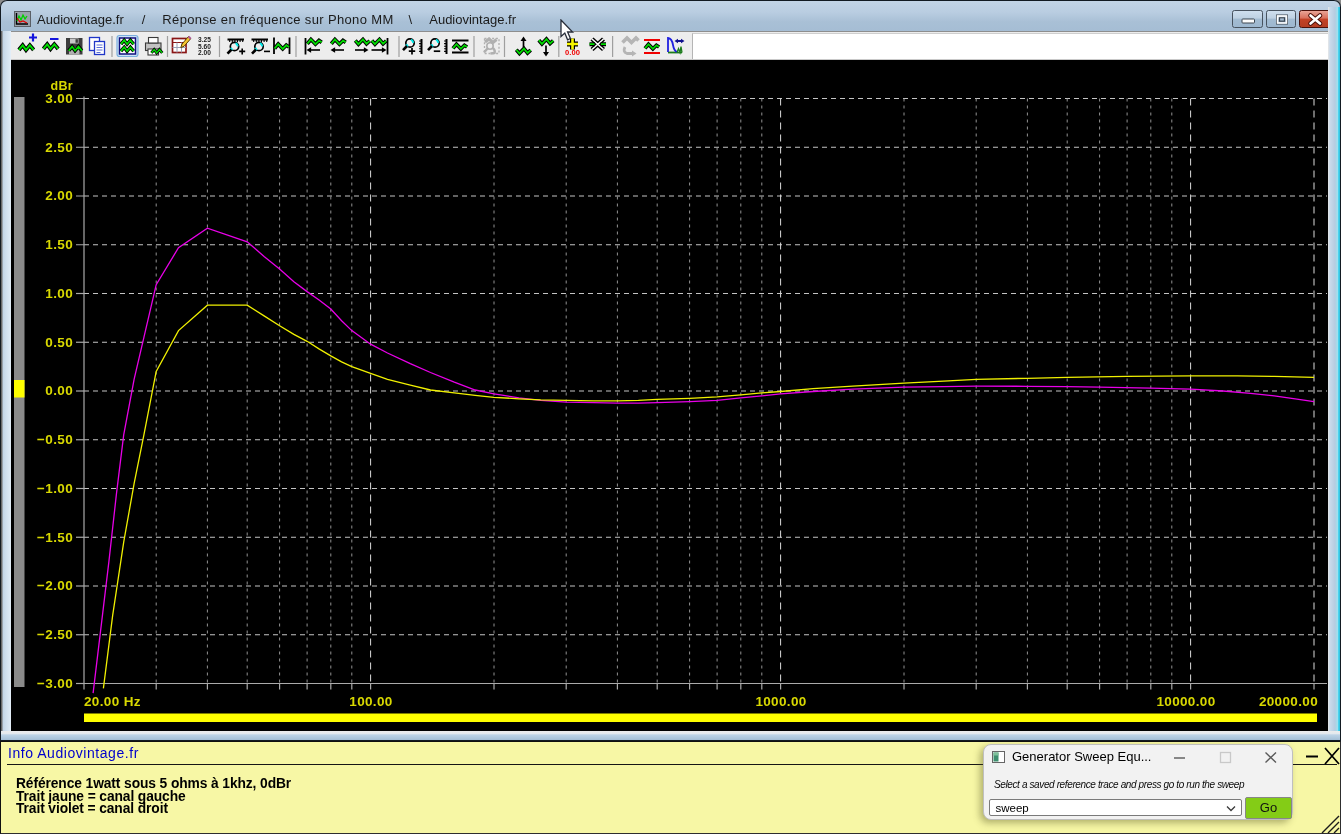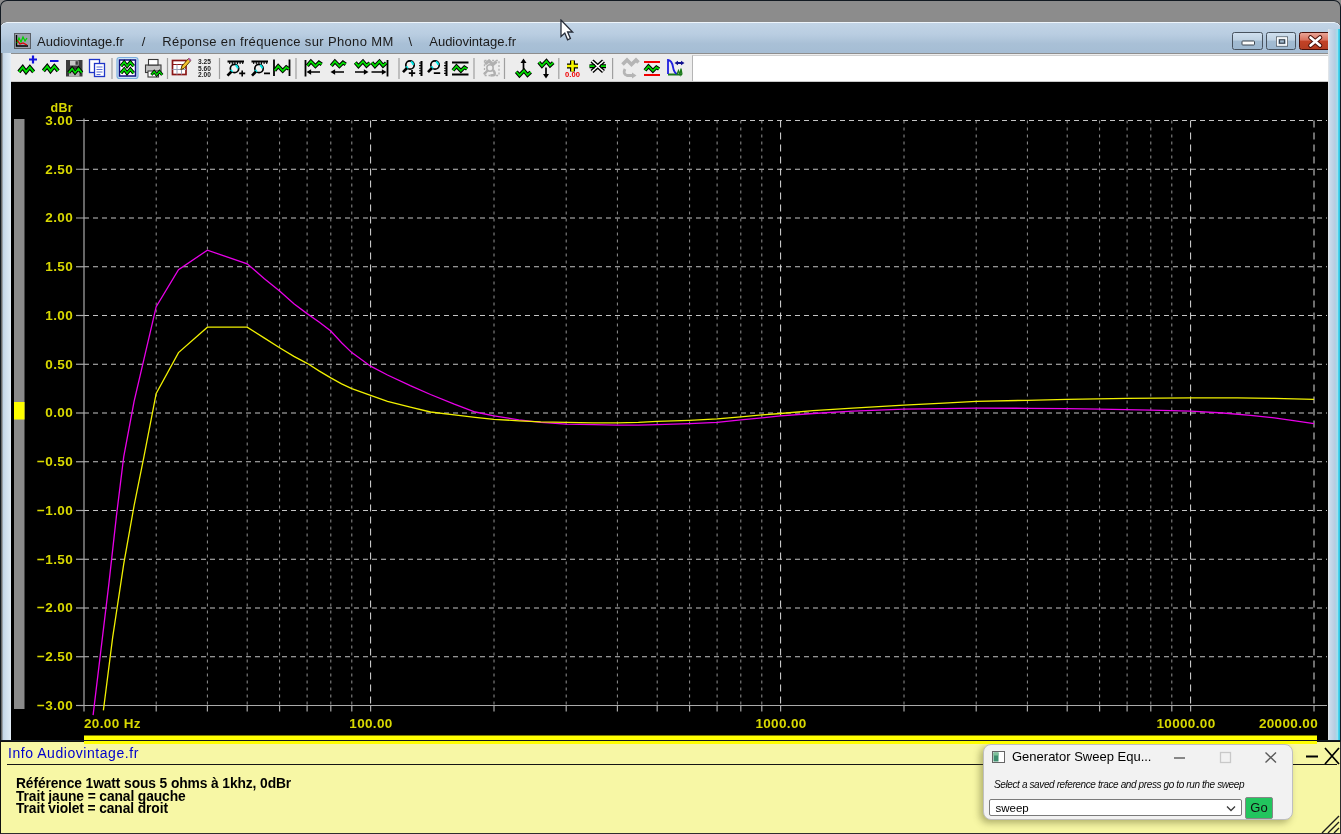--- a/index.html
+++ b/index.html
@@ -1,18 +1,18 @@
 <!DOCTYPE html>
 <html><head><meta charset="utf-8">
 <style>
 * { margin:0; padding:0; box-sizing:border-box; }
 html,body { width:1341px; height:834px; overflow:hidden; background:#8c8c8c;
   font-family:"Liberation Sans",sans-serif; }
 #win { position:absolute; left:0; top:0; width:1341px; height:741px;
-  border-radius:7px 7px 0 0; overflow:hidden; background:#0a0a0a;margin-top:22px; }
+  border-radius:7px 7px 0 0; overflow:hidden; background:#0a0a0a; }
 #winborder { position:absolute; left:0; top:0; width:1341px; height:741px;
   border-radius:7px 7px 0 0; box-shadow:inset 0 0 0 1px #121a22; pointer-events:none; z-index:50; }
 #titlebar { position:absolute; left:0; top:0; width:1341px; height:31px;
   background:linear-gradient(#c3d5e7 0%,#b9cde1 40%,#a9c0d6 70%,#a5bdd4 100%);
   border-radius:7px 7px 0 0; box-shadow:inset 0 1px 0 #eef5fb; }
 #titleicon { position:absolute; left:14px; top:11px; }
 #titletext { position:absolute; left:37px; top:12px; font-size:13px; color:#1b1b1b; white-space:pre; }
 #titletext i { font-style:normal; }
 .wbtn { position:absolute; top:10px; height:17.5px; border-radius:2.5px; }
 #bmin { left:1232px; width:30.5px; border:1px solid #47525e;
@@ -41,21 +41,21 @@
 #infodiv { position:absolute; left:7px; top:764px; width:1330px; height:1.4px; background:#151515; }
 .infoline { position:absolute; left:16px; font-size:13.8px; font-weight:bold; color:#000; letter-spacing:-0.1px; }
 #dlg { position:absolute; left:983px; top:743.5px; width:310px; height:76.5px;
   background:#f2f2f2; border:1px solid #bfbfbf; border-radius:8px;
   box-shadow:-3px 3px 7px rgba(90,90,40,0.45); }
 #dlgtitle { position:absolute; left:28px; top:4px; font-size:13px; color:#000000; }
 #dlgtext { position:absolute; left:10px; top:34px; font-size:10px; color:#0a0a0a; letter-spacing:-0.38px; white-space:nowrap;font-style:italic; }
 #combo { position:absolute; left:4.5px; top:54px; width:253px; height:17.5px; background:#fff;
   border:1px solid #7a7a7a; border-radius:2px; }
 #combo span { position:absolute; left:6px; top:2.5px; font-size:11.5px; color:#000; }
-#gobtn { position:absolute; left:261px; top:52.5px; width:28px; height:22px; background:#22c55e;
+#gobtn { position:absolute; left:261px; top:52.5px; width:47px; height:22px; background:#84cc16;
   border:1.6px solid #878787; border-radius:2px; text-align:center; font-size:13px; color:#111; line-height:19px; }
 </style></head>
 <body>
 <div id="win">
  <div id="titlebar"></div>
  <div id="titleicon"><svg width="17" height="16">
    <rect x="0.5" y="0.5" width="16" height="15" fill="#9aa2ac" stroke="#5a5f66"></rect>
    <path d="M2.5,2 V13 H14" stroke="#000" stroke-width="1.4" fill="none"></path>
    <path d="M3,10 L5,5 L7,9 L9,4 L11,8 L13,5" stroke="#00d000" stroke-width="1.3" fill="none"></path>
    <path d="M3,7 L6,11 L9,10 L13,12" stroke="#e00000" stroke-width="1.2" fill="none"></path>

